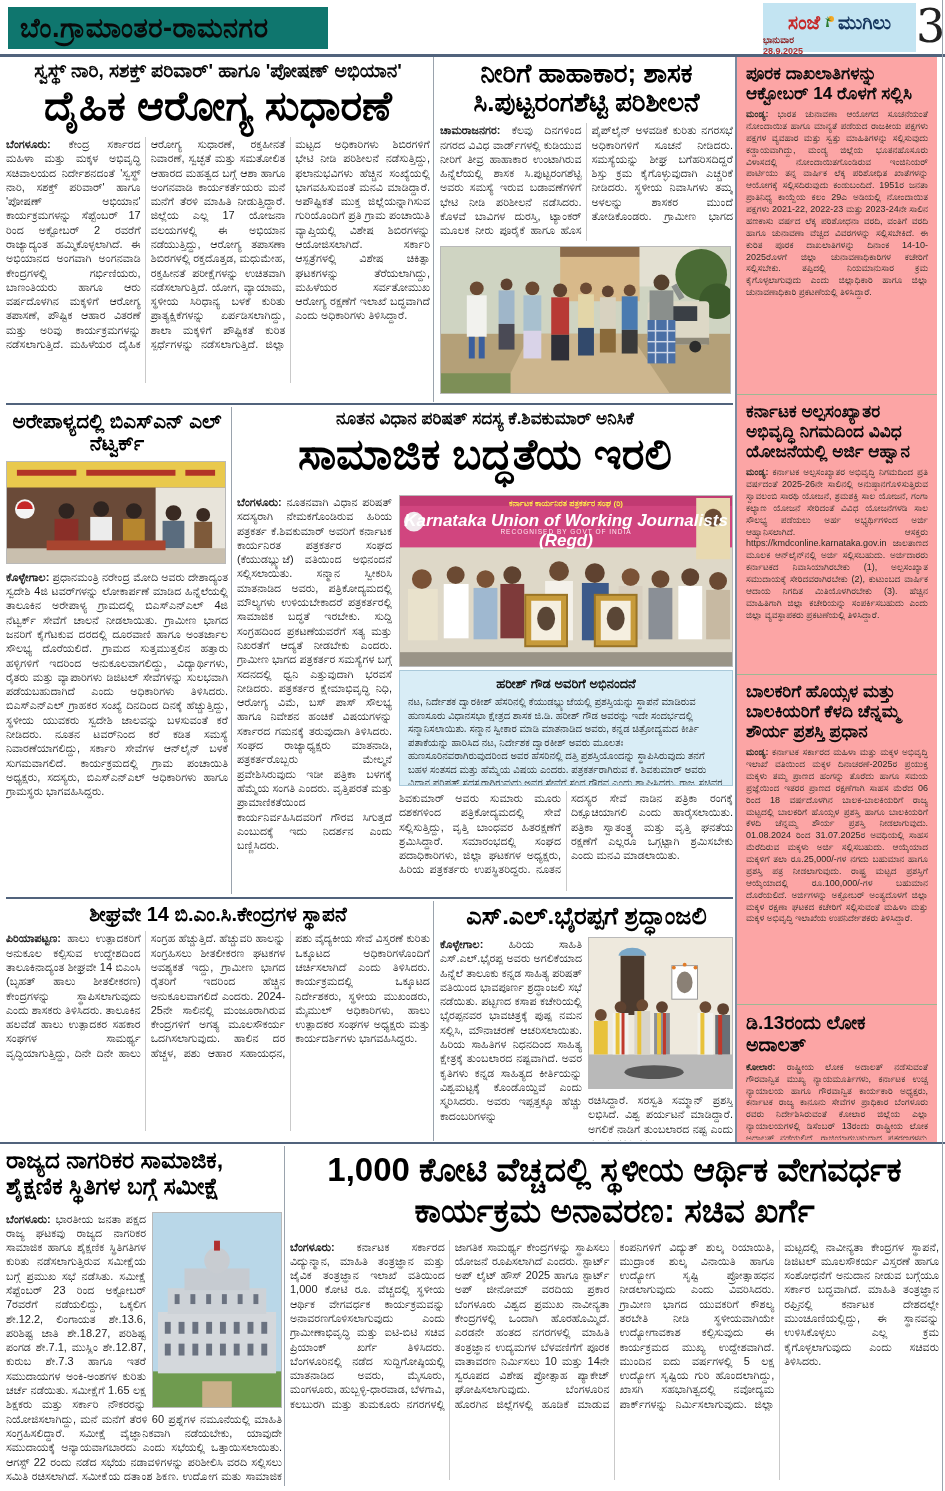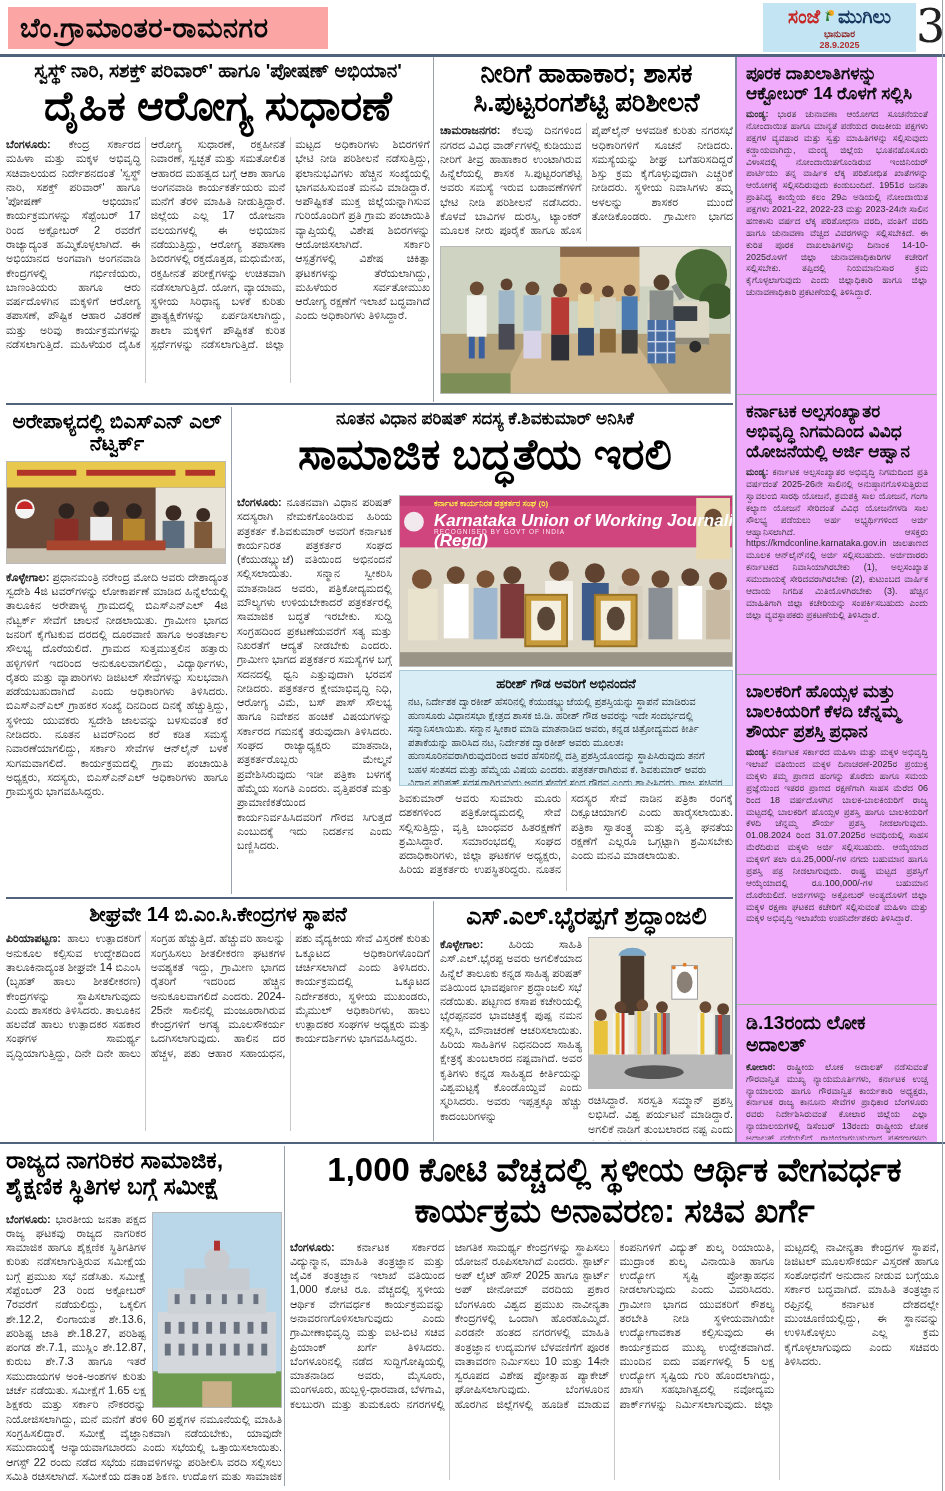--- a/index.html
+++ b/index.html
@@ -1,24 +1,24 @@
 <!DOCTYPE html>
 <html><head>
 <meta charset="utf-8">
 <style>
   * { margin:0; padding:0; box-sizing:border-box; }
   body { background:#777; font-family:"Liberation Sans","DejaVu Sans",sans-serif; }
   .page { position:relative; width:945px; height:1491px; background:#ffffff; overflow:hidden;
           font-family:"Liberation Sans","DejaVu Sans",sans-serif; color:#111; }
 
   
-  .edition-box { position:absolute; left:8px; top:7px; width:320px; height:42px; background:#fca5a5;
+  .edition-box { position:absolute; left:8px; top:7px; width:320px; height:42px; background:#0f766e;
                  font-size:27px; font-weight:bold; color:#0a0a0a; line-height:42px; padding-left:12px; letter-spacing:.5px; }
   .logo-box { position:absolute; left:763px; top:3px; width:153px; height:49px; background:#c3e4f2;
-              text-align:center; padding-top:3px; }
+              padding-top:9px; }
   .logo-line { display:flex; align-items:center; justify-content:center; gap:2px; }
   .logo-part1 { color:#c62828; font-weight:bold; font-size:19px; }
   .logo-part2 { color:#15355e; font-weight:bold; font-size:19px; }
   .logo-day   { font-size:9px; color:#8b1a1a; font-weight:bold; margin-top:1px; }
   .logo-date  { font-size:9px; color:#b03030; font-weight:bold; }
   .page-num { position:absolute; left:916px; top:0; width:29px; height:53px; font-family:"DejaVu Serif","Liberation Serif",serif;
               font-size:46px; font-weight:400; color:#222; text-align:center; line-height:53px; }
   .header-rule { position:absolute; left:0; top:54px; width:945px; height:3px; background:#51637c; }
 
   
@@ -29,32 +29,32 @@
   .headline { font-weight:bold; text-align:center; color:#000; line-height:1.12; }
   .body { font-size:11px; line-height:1.3; text-align:justify; color:#1c1c1c; }
   .dateline { font-weight:bold; }
   .col2 { column-count:2; column-gap:10px; column-rule:1px solid #c9c9c9; }
   .col3 { column-count:3; column-gap:10px; column-rule:1px solid #c9c9c9; }
   .col4 { column-count:4; column-gap:10px; column-rule:1px solid #c9c9c9; }
   .photo { position:relative; overflow:hidden; border:1px solid #b9b9b9; background:#ddd; }
   .photo svg { display:block; width:100%; height:100%; }
 
   
-  .rail { position:absolute; left:737px; top:57px; width:200px; height:1085px; background:#f0abfc; }
+  .rail { position:absolute; left:737px; top:57px; width:200px; height:1085px; background:#fca5a5; }
   .rail-item { padding:7px 9px 6px 9px; border-bottom:1px solid #9db894; overflow:hidden; }
   .rail-headline { font-weight:bold; font-size:17px; line-height:1.18; color:#0a0a0a; margin-bottom:5px; }
   .rail-body { font-size:9px; line-height:1.32; text-align:justify; color:#1f2a1f; }
 
   
   .caption-box { background:#d9edf6; border:1px solid #a9c9da; padding:5px 8px; overflow:hidden; }
   .caption-title { font-weight:bold; text-align:center; font-size:13px; margin-bottom:3px; }
   .caption-body { font-size:10px; line-height:1.35; text-align:left; color:#222; }
 
   
-  .ph-ov { position:absolute; left:0; width:100%; pointer-events:none;margin-left:34px; }
+  .ph-ov { position:absolute; left:0; width:100%; text-align:center; pointer-events:none; }
   .kuwj-kn { top:3px; color:#ffe84d; font-size:8px; font-weight:bold; }
   .kuwj-en { top:15px; color:#ffffff; font-size:17px; font-weight:bold;font-style:italic; }
   .kuwj-sub { top:32px; color:#ffe9f2; font-size:6.5px; letter-spacing:1px; }
 </style>
 </head>
 <body>
 
 <div class="page">
 
   <div class="edition-box">ಬೆಂ.ಗ್ರಾಮಾಂತರ-ರಾಮನಗರ</div>

